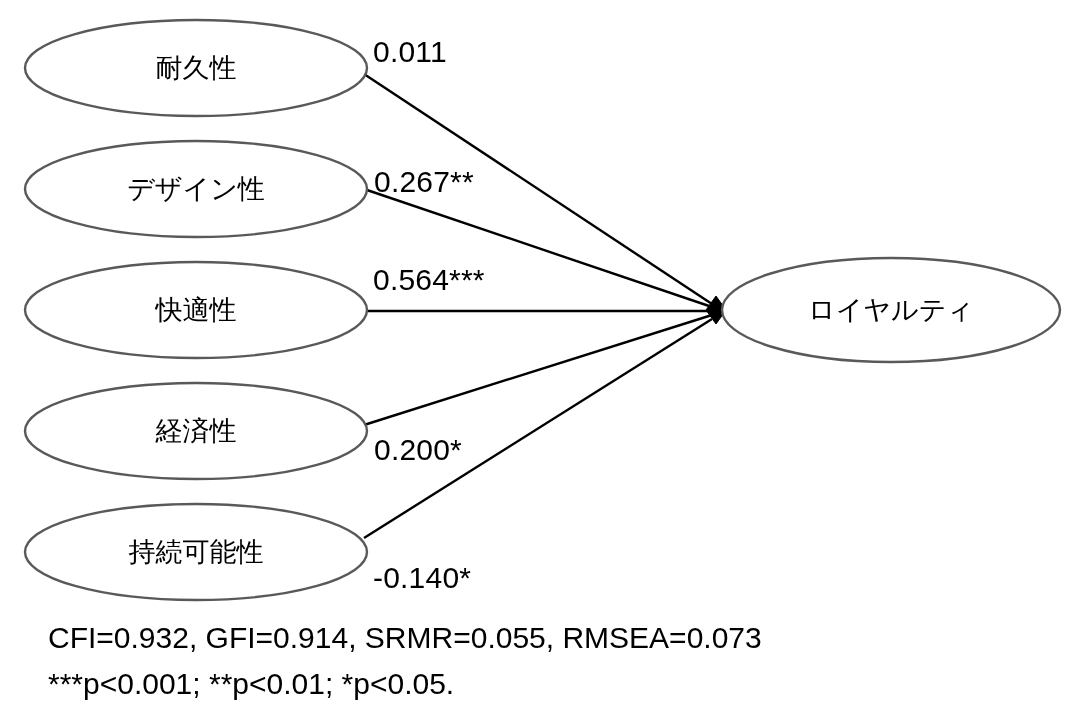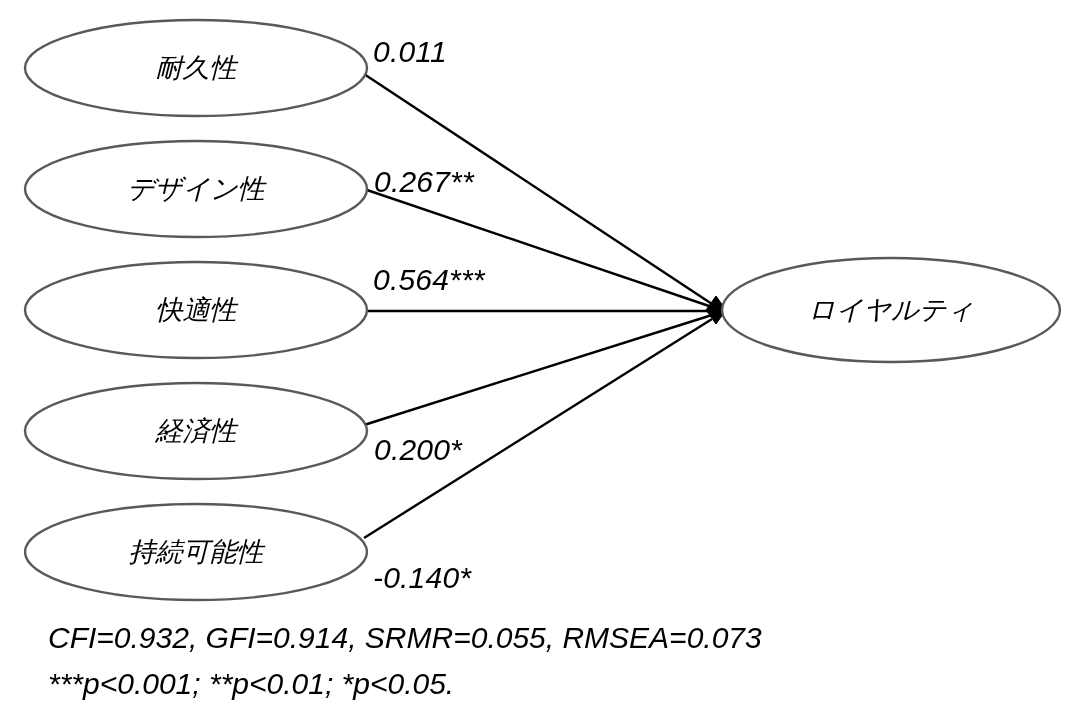--- a/index.html
+++ b/index.html
@@ -11,21 +11,20 @@
   body {
     font-family: "Liberation Sans", sans-serif;
     color: #000000;
   }
   #stage {
     position: relative;
     width: 1092px;
     height: 718px;
     background: #ffffff;
     overflow: hidden;
-    font-style: italic;
   }
   #diagram-svg {
     position: absolute;
     left: 0;
     top: 0;
     width: 1092px;
     height: 718px;
   }
   .node-ellipse {
     fill: #ffffff;

